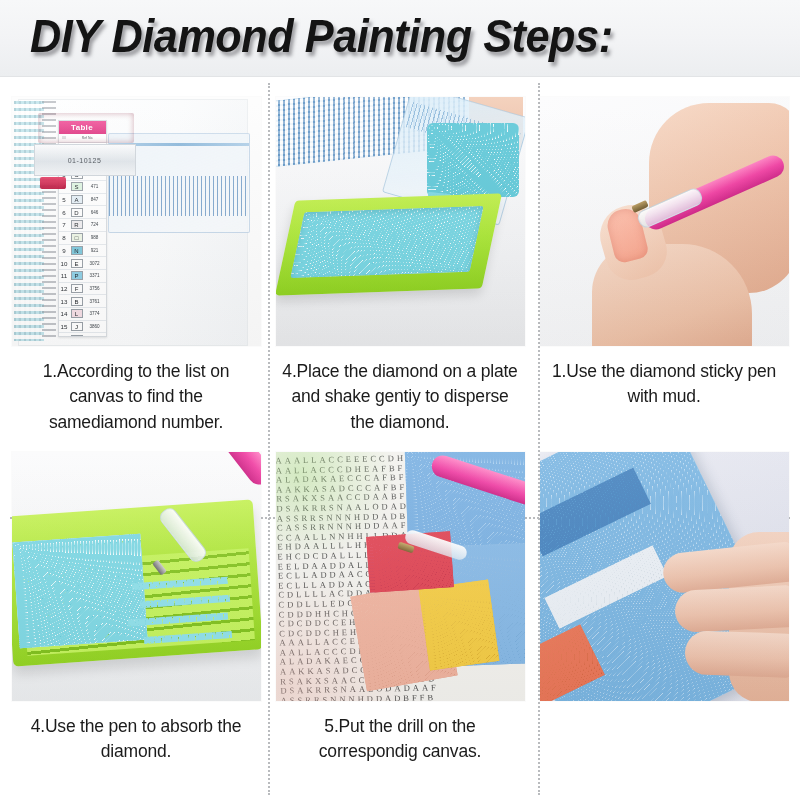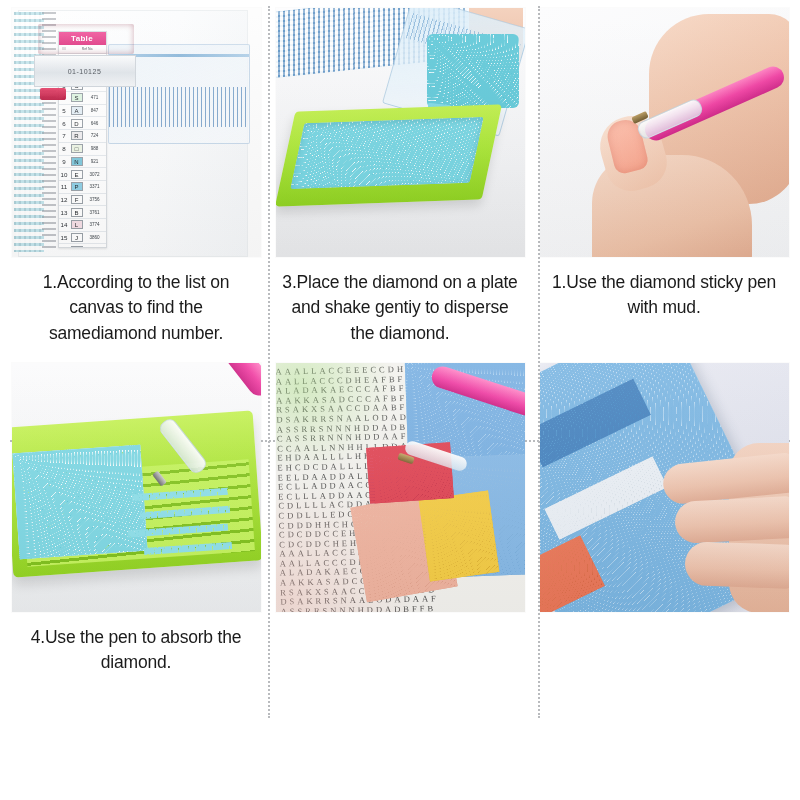--- a/index.html
+++ b/index.html
@@ -43,21 +43,21 @@
     text-shadow: 3px 4px 4px rgba(90,90,95,0.55);
     white-space: nowrap;
   }
 
   
   .grid {
     position: relative;
     width: 800px;
     height: 724px;
     box-sizing: border-box;
-    padding: 8px 4px 4px 4px;
+    padding: 20px 4px 4px 4px;
   }
   .row {
     display: flex;
     width: 100%;
     height: 355px;
   }
   .cell {
     position: relative;
     flex: 1 1 33.333%;
     display: flex;
@@ -601,20 +601,23 @@
     width: 90px; height: 170px;
     border-radius: 30px;
     background: linear-gradient(180deg,#f3d2c0,#e6b49a);
   }
 </style>
 </head>
 <body>
 
 <div id="page">
 
+  <div class="header">
+    <div class="header-title">DIY Diamond Painting Steps:</div>
+  </div>
 
   <div class="grid">
 
     <div class="vsep s1"></div>
     <div class="vsep s2"></div>
     <div class="hsep"></div>
 
     <div class="row">
 
       <div class="cell">
@@ -729,21 +732,21 @@
           <div class="canvasgrid"></div>
           <div class="finger"></div>
           <div class="bag2">
             <div class="bz"></div>
           </div>
           <div class="beadsbag"></div>
           <div class="stream"></div>
           <div class="tray"></div>
           <div class="traywell"></div>
         </div>
-        <div class="caption">3.Place the diamond on a plate and shake gentiy to disperse the diamond.</div>
+        <div class="caption">4.Place the diamond on a plate and shake gentiy to disperse the diamond.</div>
       </div>
 
       <div class="cell">
         <div class="photo c3">
           <div class="hand-a"></div>
           <div class="hand-b"></div>
           <div class="thumb"></div>
           <div class="wax"></div>
           <div class="pen"></div>
           <div class="pen-tip"></div>
@@ -805,20 +808,21 @@
           <div class="tintBL"></div>
           <div class="blue-block"></div>
           <div class="blue-block2"></div>
           <div class="skin-block"></div>
           <div class="yellow-block"></div>
           <div class="red-block"></div>
           <div class="pen5"></div>
           <div class="pen5-tip"></div>
           <div class="pen5-metal"></div>
         </div>
+        <div class="caption">5.Put the drill on the correspondig canvas.</div>
       </div>
 
       <div class="cell">
         <div class="photo c6">
           <div class="canvas6"></div>
           <div class="stripe-dark"></div>
           <div class="stripe-white"></div>
           <div class="orange-patch"></div>
           <div class="palm6"></div>
           <div class="finger6 f1"></div>

